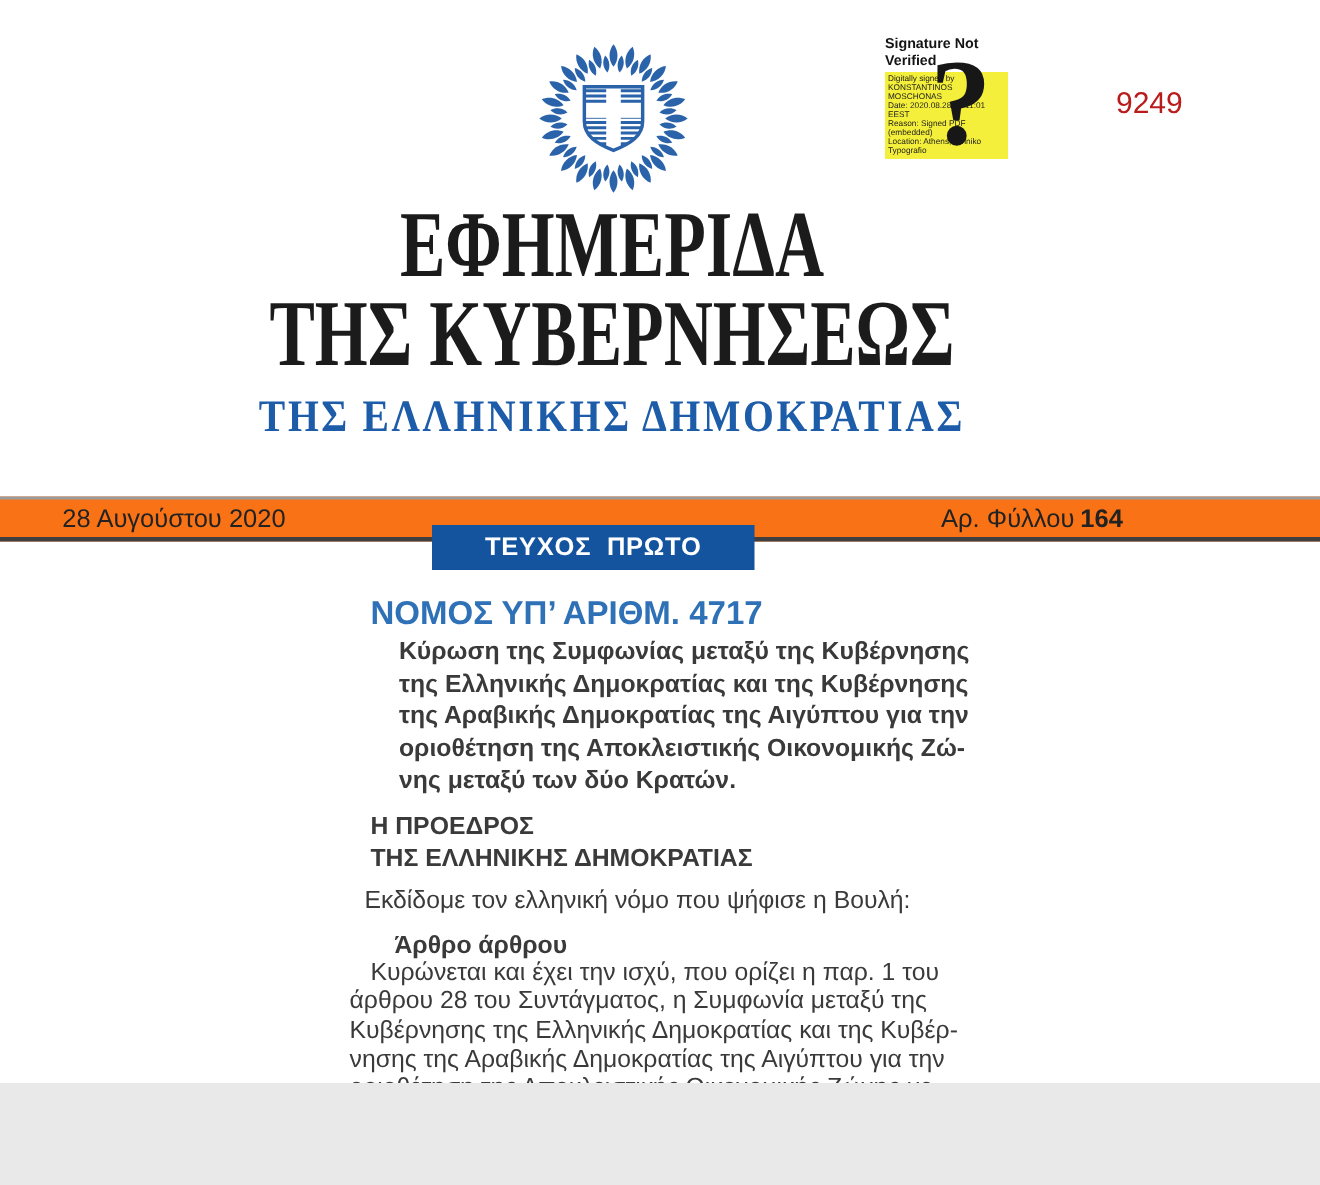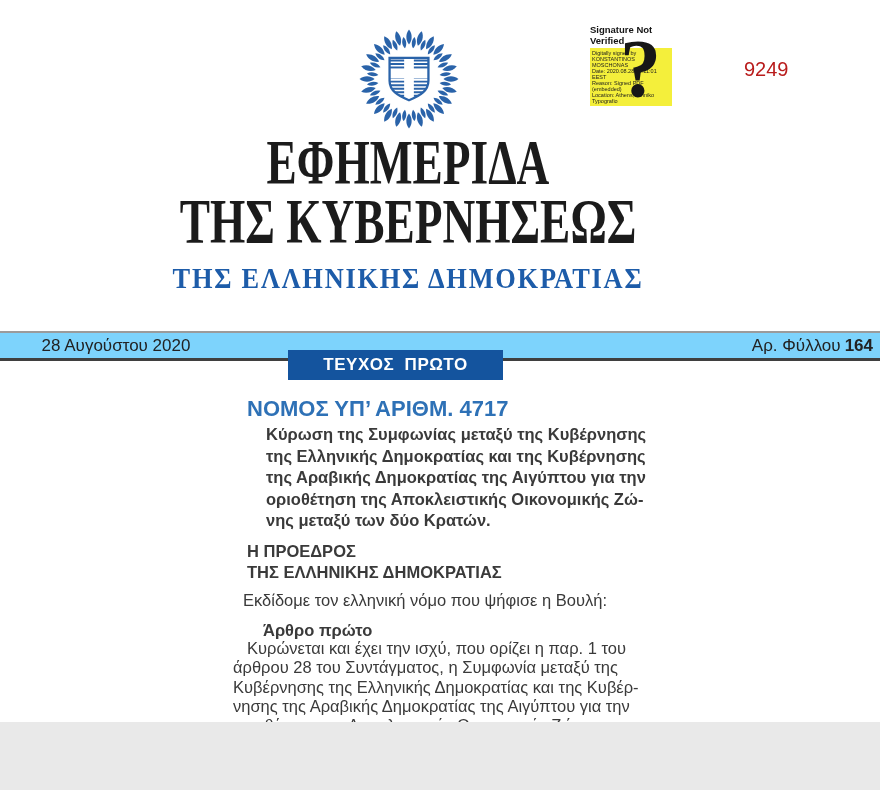--- a/index.html
+++ b/index.html
@@ -31,29 +31,29 @@
   .emblem .blue{fill:var(--emblem_blue);}
   .emblem .blue-stroke{stroke:var(--emblem_blue);}
   
   .masthead{position:absolute;left:0;top:0;width:816px;text-align:center;
             font-family:"Liberation Serif",serif;font-weight:700;color:#1b1b1b;}
   .mast-l1{position:absolute;left:0;width:100%;top:134px;font-size:63px;line-height:58px;transform:scaleX(.72);}
   .mast-l2{position:absolute;left:0;width:100%;top:193px;font-size:63px;line-height:58px;transform:scaleX(.72);}
   .mast-sub{position:absolute;left:0;width:100%;top:261px;font-size:30px;line-height:34px;
             letter-spacing:2px;color:var(--masthead_blue);transform:scaleX(.88);}
   
-  .bar{position:absolute;left:0;top:331px;width:880px;height:30px;background:#7dd3fc;}
+  .bar{position:absolute;left:0;top:331px;width:880px;height:30px;background:#f97316;}
   .bar-top{position:absolute;left:0;top:0;width:100%;height:2px;background:#9b9b9b;}
   .bar-bottom{position:absolute;left:0;bottom:0;width:100%;height:3px;background:#3f3f3f;}
   .bar-date{position:absolute;left:0;top:0;width:232px;height:100%;display:flex;align-items:center;justify-content:center;
             font-size:17px;color:#222;}
   .bar-issue{position:absolute;left:288px;top:0;width:215px;height:100%;background:var(--band_blue);z-index:2;
              display:flex;align-items:center;justify-content:center;color:#fff;font-weight:700;font-size:17px;
              letter-spacing:.5px;white-space:pre;margin-top:19px;}
-  .bar-sheet{position:absolute;left:503px;top:0;width:370px;height:100%;display:flex;align-items:center;justify-content:flex-end;
+  .bar-sheet{position:absolute;left:503px;top:0;width:370px;height:100%;display:flex;align-items:center;justify-content:center;
              font-size:17px;color:#222;}
   .bar-sheet b{font-weight:700;margin-left:4px;}
   
   .doc{font-size:16.5px;color:var(--text_dark);}
   .law-heading{position:absolute;left:247px;top:396px;font-weight:700;color:var(--heading_blue);font-size:22px;}
   .law-summary{position:absolute;left:247px;top:424px;width:414px;font-weight:700;line-height:21.5px;white-space:pre-line;margin-left:19px;}
   .issuer{position:absolute;left:247px;top:541px;font-weight:700;line-height:21px;white-space:pre-line;}
   .promulgation{position:absolute;left:243px;top:590px;line-height:21px;}
   .article-heading{position:absolute;left:263px;top:620px;font-weight:700;line-height:21px;}
   .article-text{position:absolute;left:233px;top:639px;width:428px;line-height:19.3px;white-space:pre-line;text-indent:14px;}
@@ -184,21 +184,21 @@
   <div class="doc">
     <div class="law-heading">ΝΟΜΟΣ ΥΠ’ ΑΡΙΘΜ. 4717</div>
     <div class="law-summary">Κύρωση της Συμφωνίας μεταξύ της Κυβέρνησης
 της Ελληνικής Δημοκρατίας και της Κυβέρνησης
 της Αραβικής Δημοκρατίας της Αιγύπτου για την
 οριοθέτηση της Αποκλειστικής Οικονομικής Ζώ-
 νης μεταξύ των δύο Κρατών.</div>
     <div class="issuer">Η ΠΡΟΕΔΡΟΣ
 ΤΗΣ ΕΛΛΗΝΙΚΗΣ ΔΗΜΟΚΡΑΤΙΑΣ</div>
     <div class="promulgation">Εκδίδομε τον ελληνική νόμο που ψήφισε η Βουλή:</div>
-    <div class="article-heading">Άρθρο πρώτο</div>
+    <div class="article-heading">Άρθρο άρθρου</div>
     <div class="article-text">Κυρώνεται και έχει την ισχύ, που ορίζει η παρ. 1 του
 άρθρου 28 του Συντάγματος, η Συμφωνία μεταξύ της
 Κυβέρνησης της Ελληνικής Δημοκρατίας και της Κυβέρ-
 νησης της Αραβικής Δημοκρατίας της Αιγύπτου για την
 οριοθέτηση της Αποκλειστικής Οικονομικής Ζώνης με-
 ταξύ των δύο Κρατών, που υπογράφηκε στο Κάιρο, στις
 6 Αυγούστου 2020, το πρωτότυπο κείμενο της οποίας
 στην ελληνική και αγγλική γλώσσα έχει ως εξής:</div>
   </div>
 

